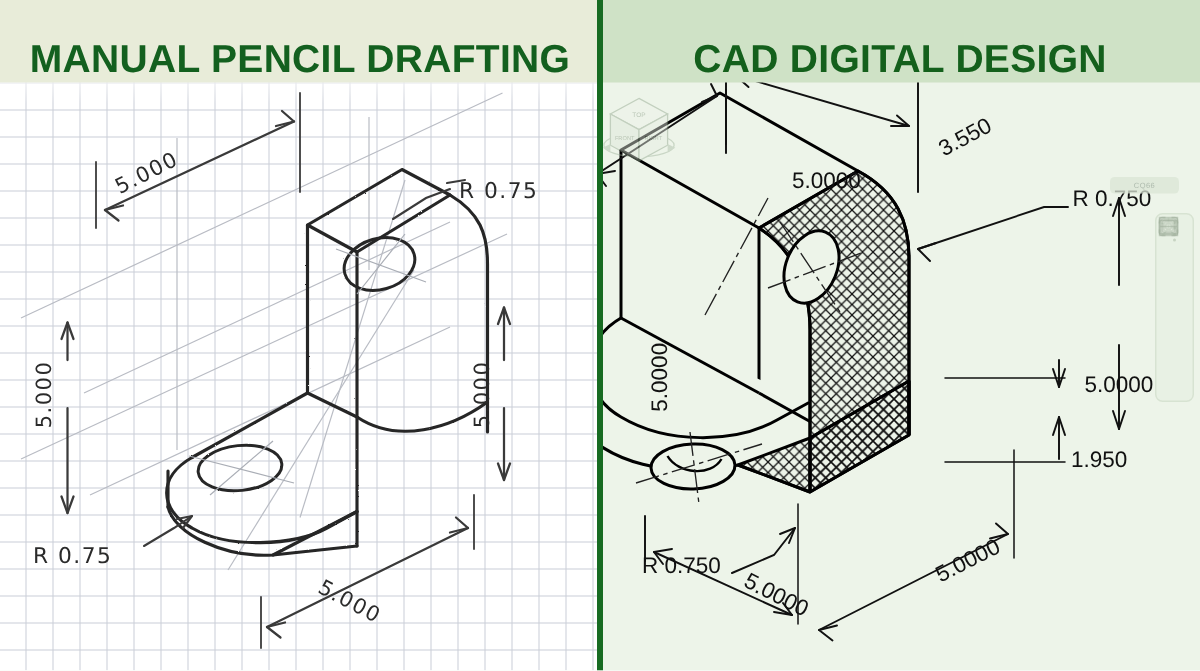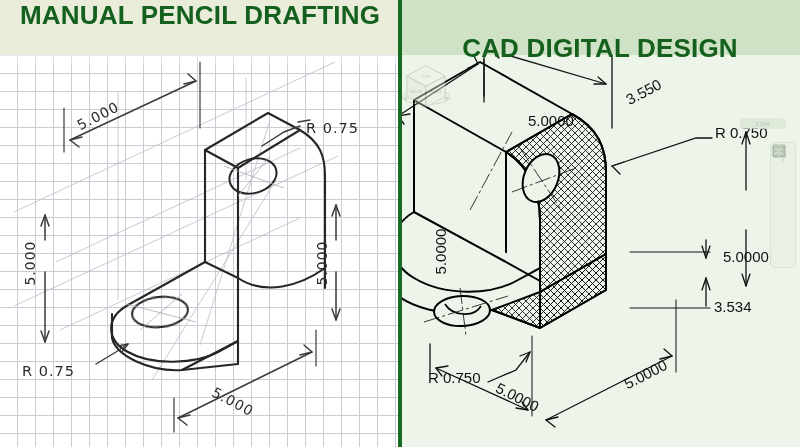--- a/index.html
+++ b/index.html
@@ -11,21 +11,21 @@
   }
   #root { position:relative; width:800px; height:447px; display:flex; }
 
   
   .panel { position:relative; height:447px; overflow:hidden; }
   #panel-left  { width:400px; background:#ffffff; }
   #panel-right { width:400px; background:#eaf3e6; }
 
   
   .hdr { position:absolute; left:0; top:0; width:100%; height:55px;
-         display:flex; align-items:flex-start; justify-content:center; z-index:40; }
+         display:flex; align-items:flex-end; justify-content:center; z-index:40; }
   #hdr-left  { background:#e8ecd9; }
   #hdr-right { background:#cfe2c6; }
   .hdr-txt {
     font-family:"Liberation Sans", sans-serif;
     font-weight:bold; font-size:26px; letter-spacing:0.2px;
     color:#13601f; white-space:nowrap;
   }
   #hdr-right .hdr-txt { color:#14601c;margin-top:33px; }
 
   
@@ -364,21 +364,21 @@
     </svg>
 
     <div class="hdr" id="hdr-right">
       <div class="hdr-txt">CAD DIGITAL DESIGN</div>
     </div>
 
     <div class="cad-txt" style="left:227px; top:92px; transform:rotate(-28deg);">3.550</div>
     <div class="cad-txt" style="left:128px; top:112px;">5.0000</div>
     <div class="cad-txt" style="left:40px; top:243px; transform:rotate(-90deg) translate(-50%,0);">5.0000</div>
     <div class="cad-txt" style="left:323px; top:248px;">5.0000</div>
-    <div class="cad-txt" style="left:314px; top:298px;">3.534</div>
+    <div class="cad-txt" style="left:314px; top:298px;">1.950</div>
     <div class="cad-txt" style="left:97px; top:378px; transform:rotate(27deg);">5.0000</div>
     <div class="cad-txt" style="left:225px; top:376px; transform:rotate(-27deg);">5.0000</div>
 
     <div class="cad-txt" style="left:315px; top:124px;">R 0.750</div>
     <div class="cad-txt" style="left:28px; top:369px;">R 0.750</div>
   </div>
 
   <div id="divider"></div>
 </div>
 

